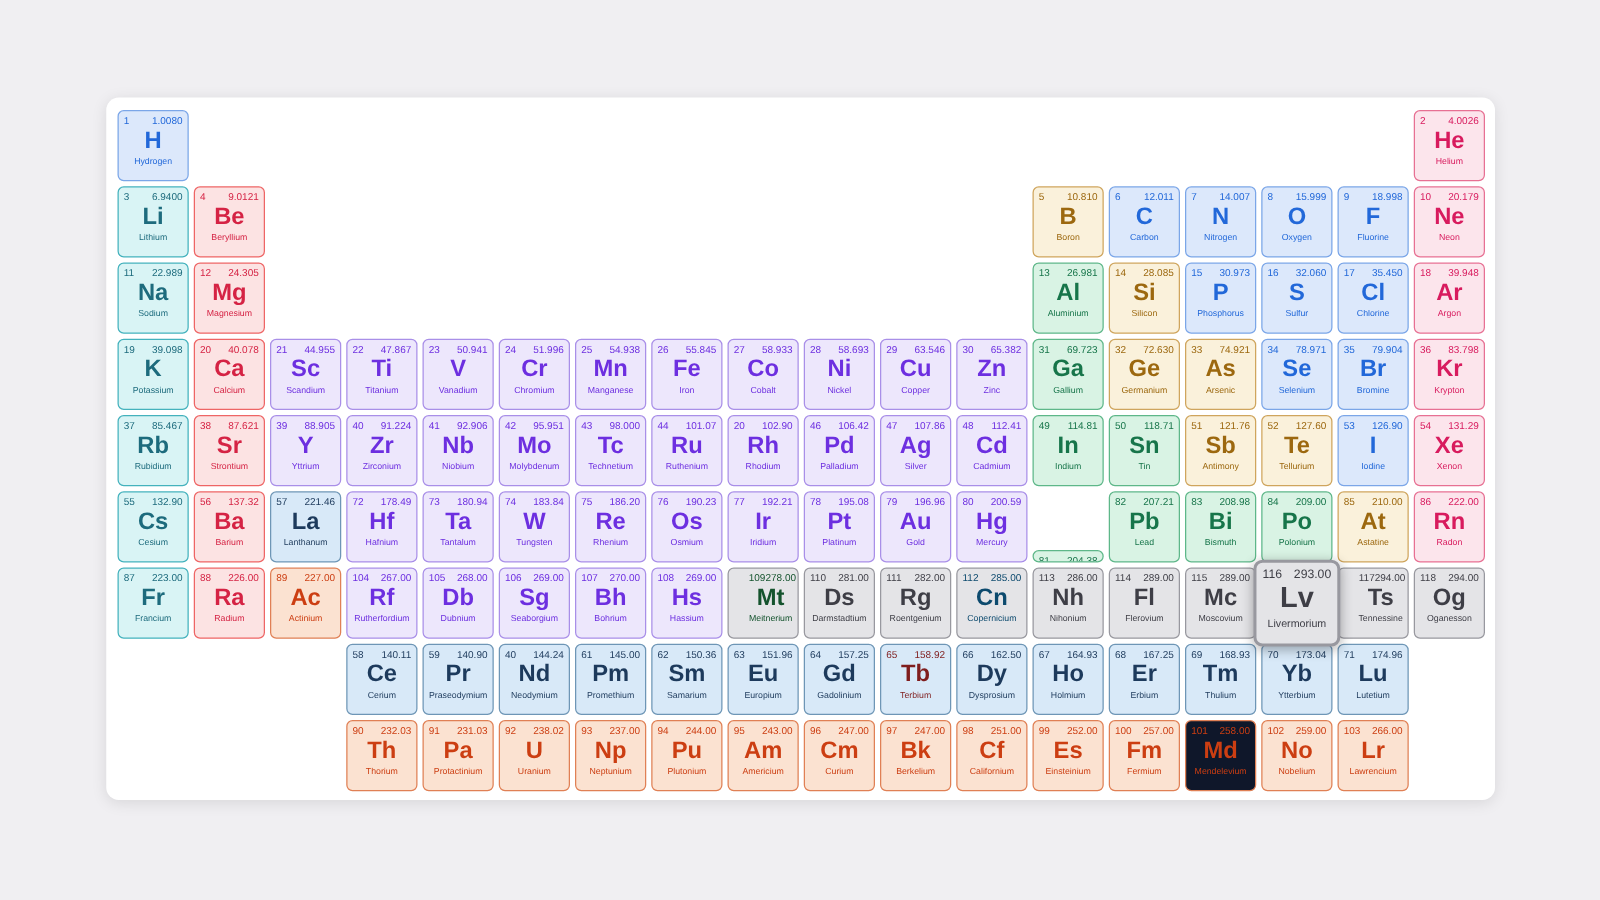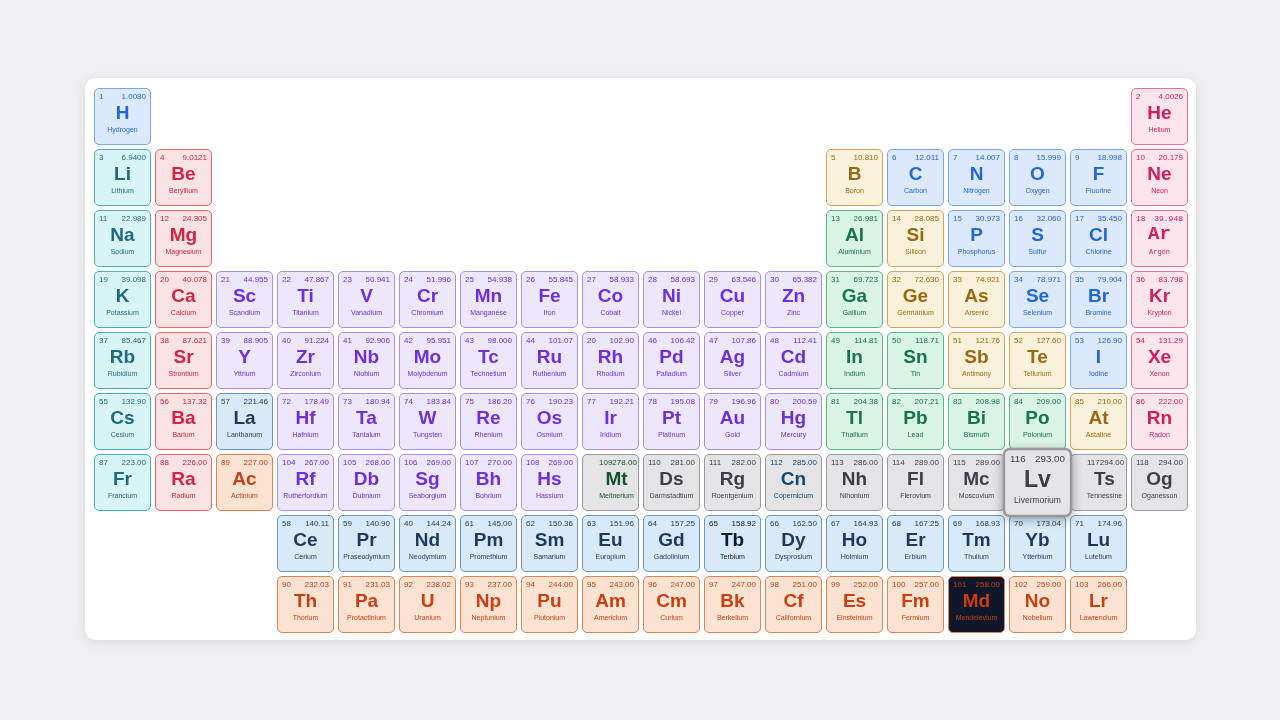--- a/index.html
+++ b/index.html
@@ -197,21 +197,21 @@
         <div class="el-name">Sulfur</div>
       </div>
       <div class="cell" style="grid-area: 3 / 17; background: rgb(220, 232, 251); border-color: rgb(123, 166, 232); color: rgb(34, 104, 217);">
         <div class="cell-top">
           <span>17</span>
           <span>35.450</span>
         </div>
         <div class="symbol">Cl</div>
         <div class="el-name">Chlorine</div>
       </div>
-      <div class="cell" style="grid-area: 3 / 18; background: rgb(252, 229, 236); border-color: rgb(231, 112, 147); color: rgb(216, 27, 94); font-family: Liberation Mono, monospace;">
+      <div class="cell" style="grid-area: 3 / 18; background: rgb(252, 229, 236); border-color: rgb(231, 112, 147); color: rgb(216, 27, 94);">
         <div class="cell-top">
           <span>18</span>
           <span>39.948</span>
         </div>
         <div class="symbol">Ar</div>
         <div class="el-name">Argon</div>
       </div>
       <div class="cell" style="grid-area: 4 / 1; background: rgb(217, 244, 245); border-color: rgb(68, 178, 189); color: rgb(29, 107, 125);">
         <div class="cell-top">
           <span>19</span>
@@ -589,21 +589,21 @@
         <div class="el-name">Gold</div>
       </div>
       <div class="cell" style="grid-area: 6 / 12; background: rgb(237, 231, 252); border-color: rgb(169, 143, 232); color: rgb(109, 47, 224);">
         <div class="cell-top">
           <span>80</span>
           <span>200.59</span>
         </div>
         <div class="symbol">Hg</div>
         <div class="el-name">Mercury</div>
       </div>
-      <div class="cell" style="grid-area: 6 / 13; background: rgb(217, 243, 228); border-color: rgb(94, 183, 137); color: rgb(23, 117, 74);">
+      <div class="cell" style="grid-area: 6 / 13; background: rgb(217, 243, 228); border-color: rgb(94, 183, 137); color: rgb(23, 117, 74); margin-top: 47px;">
         <div class="cell-top">
           <span>81</span>
           <span>204.38</span>
         </div>
         <div class="symbol">Tl</div>
         <div class="el-name">Thallium</div>
       </div>
       <div class="cell" style="grid-area: 6 / 14; background: rgb(217, 243, 228); border-color: rgb(94, 183, 137); color: rgb(23, 117, 74);">
         <div class="cell-top">
           <span>82</span>
@@ -837,21 +837,21 @@
         <div class="el-name">Europium</div>
       </div>
       <div class="cell" style="grid-area: 8 / 10; background: rgb(216, 233, 248); border-color: rgb(110, 150, 182); color: rgb(29, 58, 92);">
         <div class="cell-top">
           <span>64</span>
           <span>157.25</span>
         </div>
         <div class="symbol">Gd</div>
         <div class="el-name">Gadolinium</div>
       </div>
-      <div class="cell" style="grid-area: 8 / 11; background: rgb(216, 233, 248); border-color: rgb(110, 150, 182); color: #0f172a;">
+      <div class="cell" style="grid-area: 8 / 11; background: rgb(216, 233, 248); border-color: rgb(110, 150, 182); color: #7f1d1d;">
         <div class="cell-top">
           <span>65</span>
           <span>158.92</span>
         </div>
         <div class="symbol">Tb</div>
         <div class="el-name">Terbium</div>
       </div>
       <div class="cell" style="grid-area: 8 / 12; background: rgb(216, 233, 248); border-color: rgb(110, 150, 182); color: rgb(29, 58, 92);">
         <div class="cell-top">
           <span>66</span>

